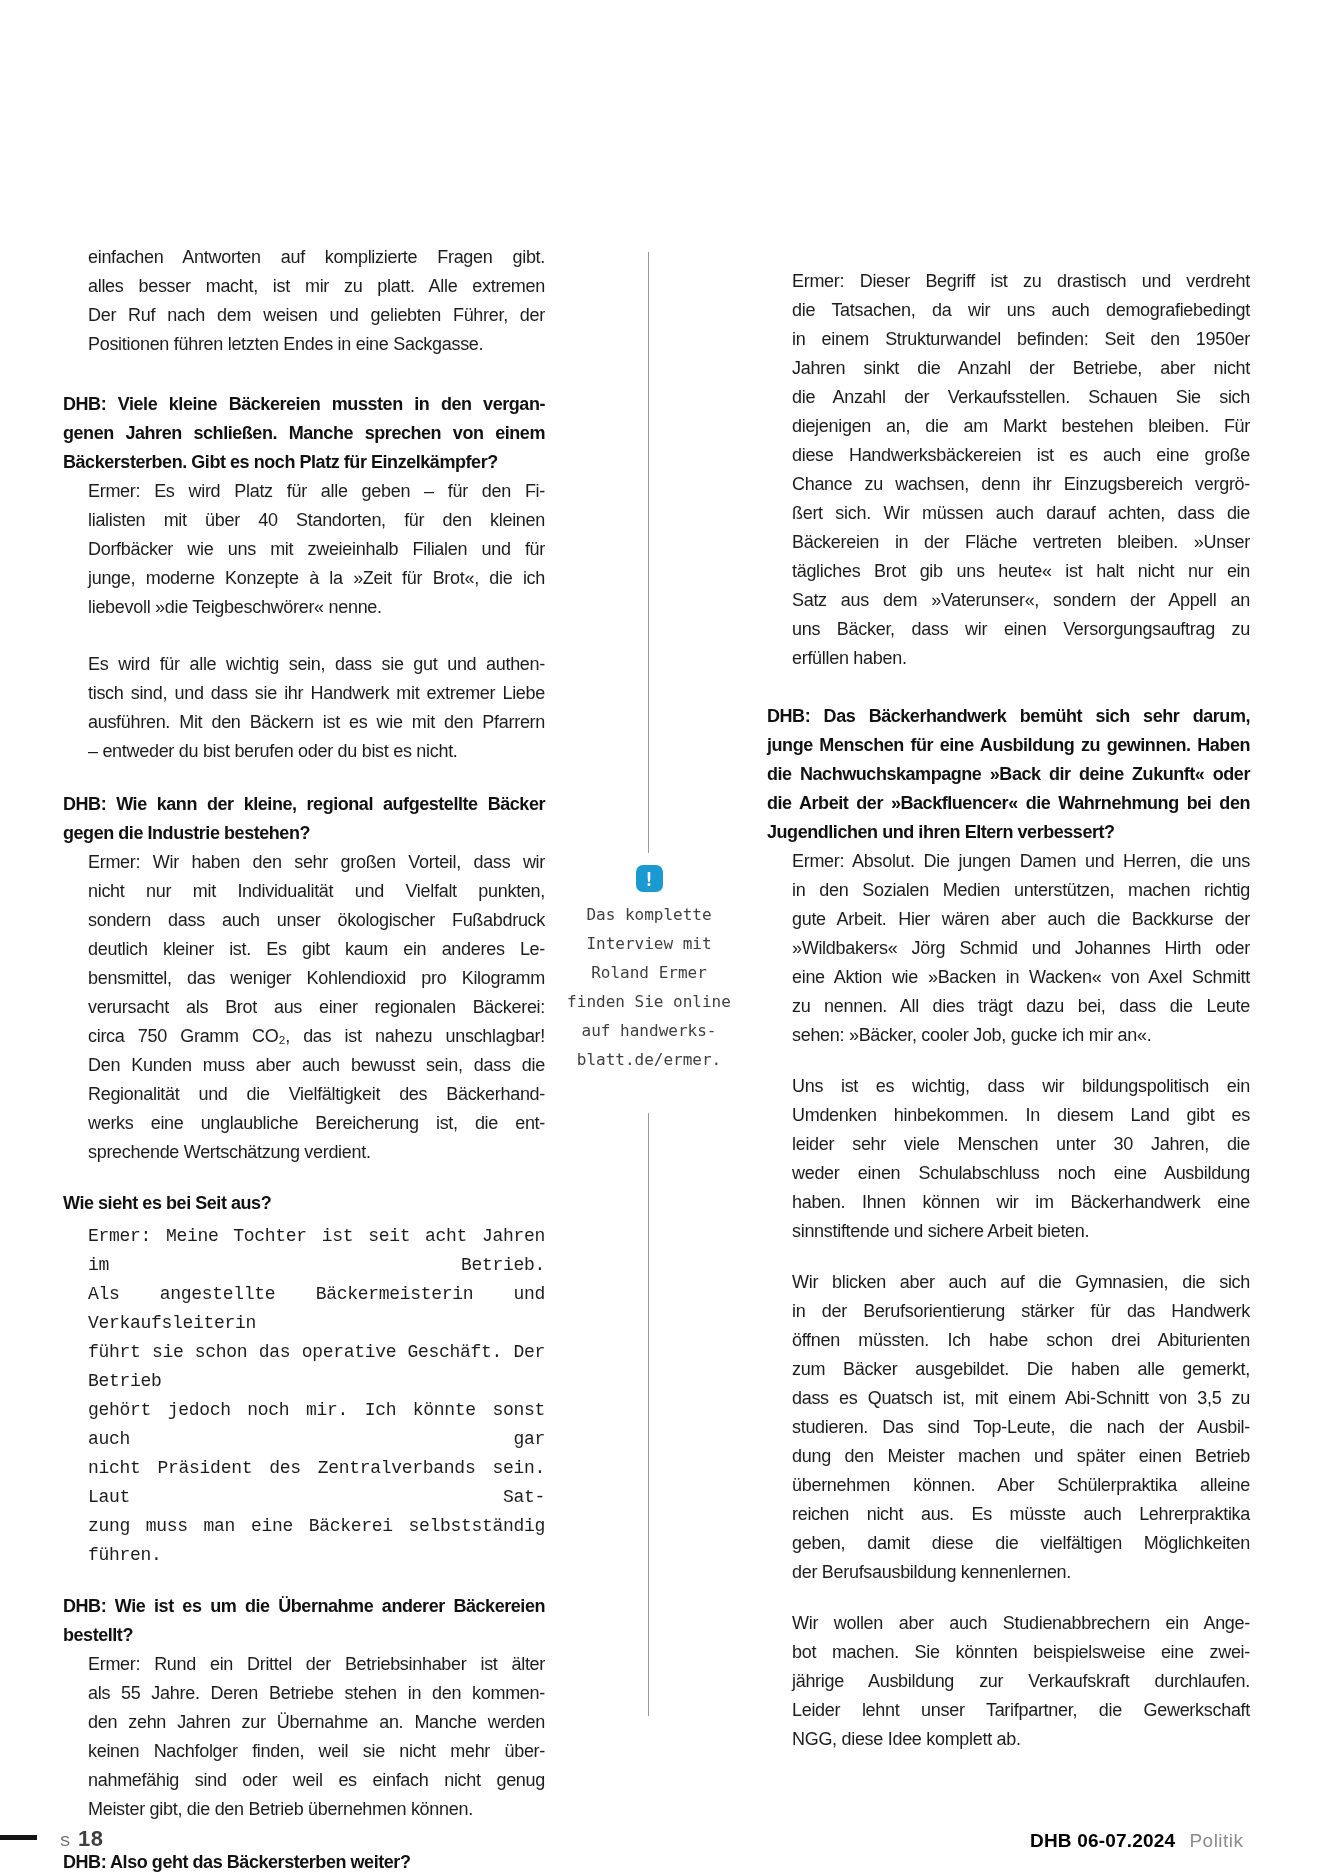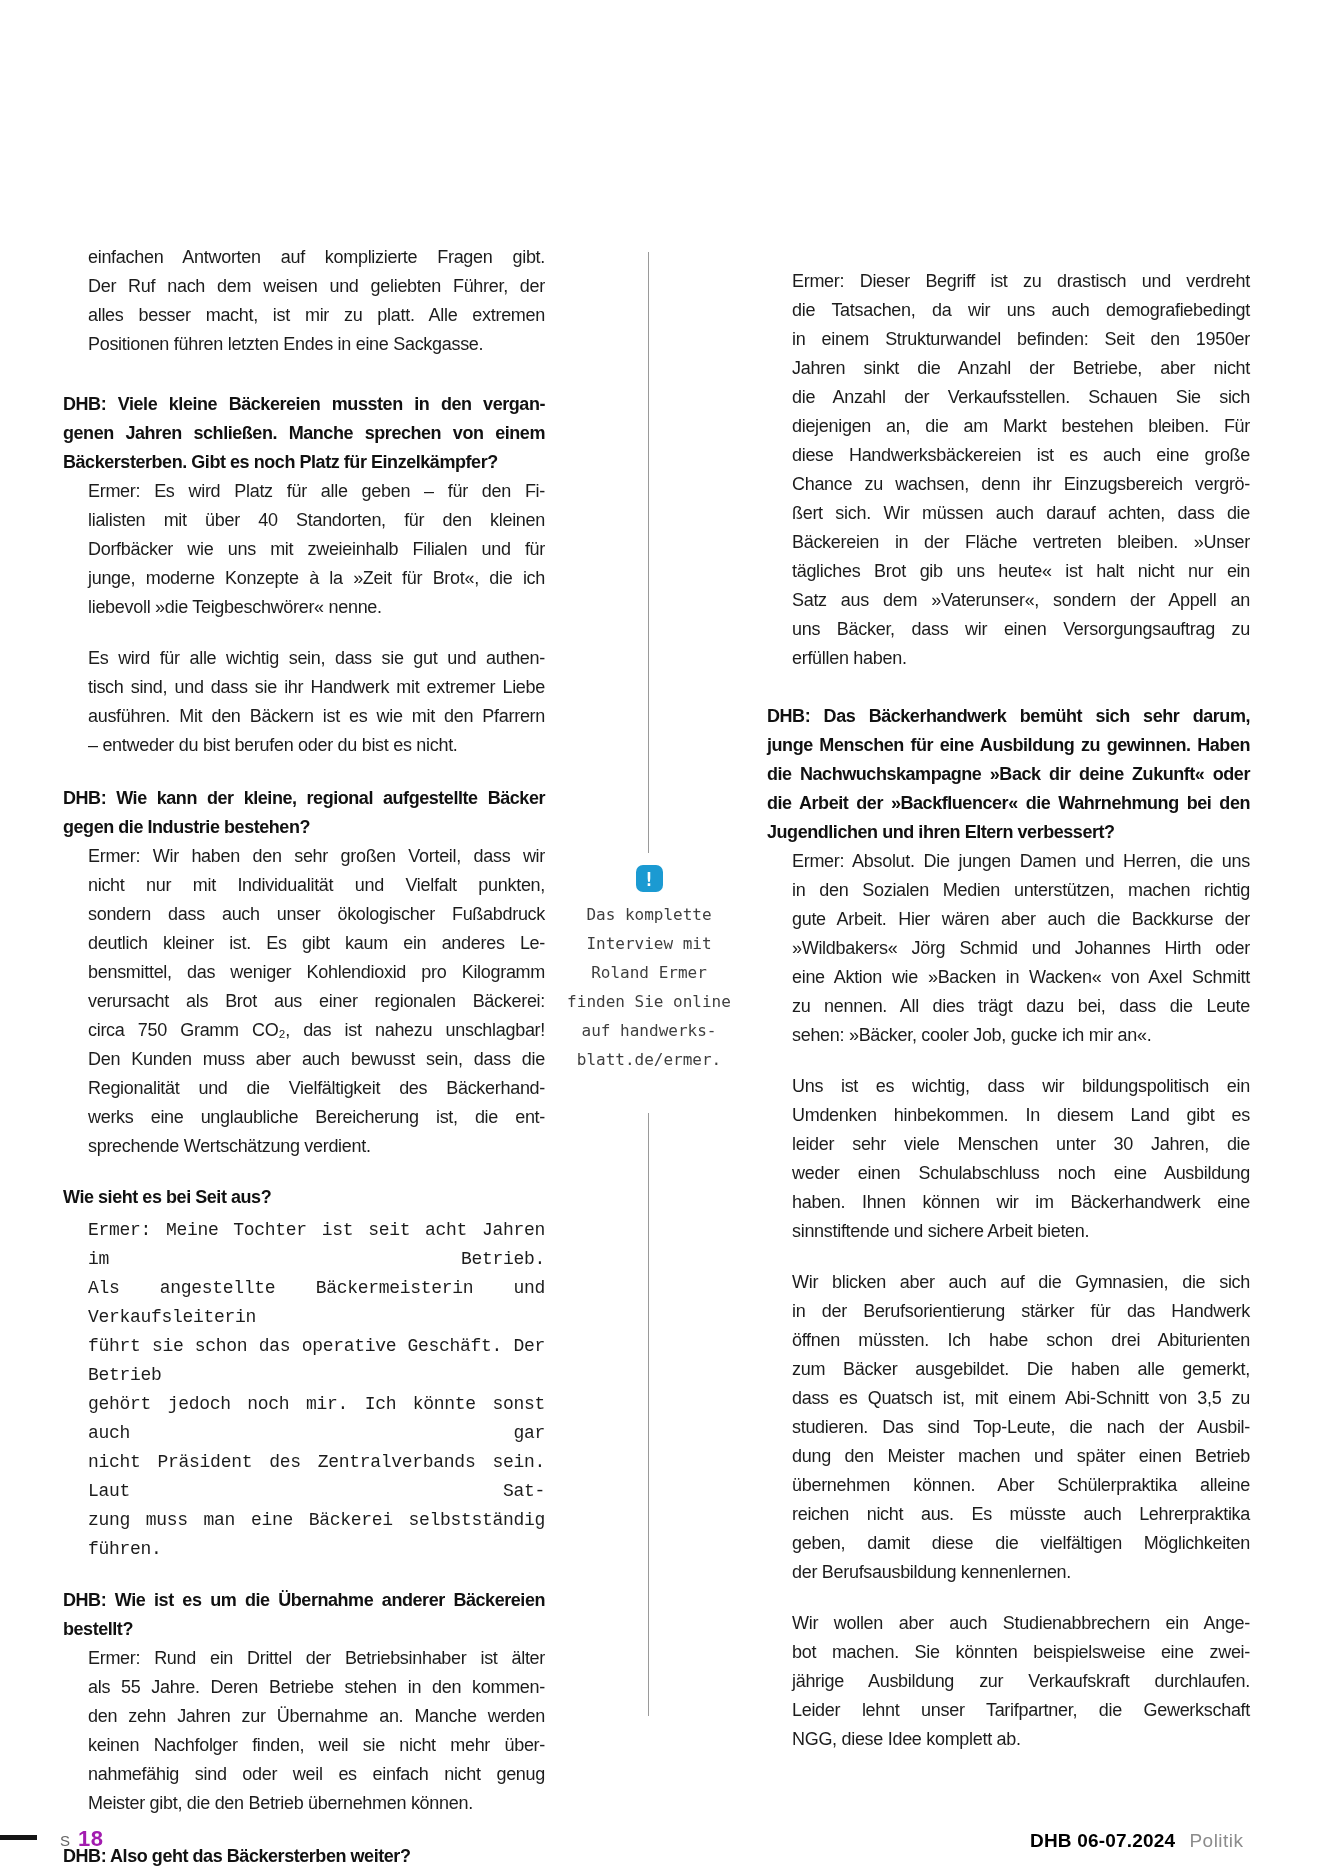--- a/index.html
+++ b/index.html
@@ -28,50 +28,50 @@
     color:#ffffff;font-weight:bold;font-size:19px;line-height:26px;text-align:center;
     font-family:"DejaVu Sans Mono",monospace;
   }
   .callout-text{
     font-family:"DejaVu Sans Mono",monospace;font-size:16px;line-height:29px;
     color:#3f3f3f;letter-spacing:0px;
   }
   .footer-rule{position:absolute;left:0;top:1835px;width:37px;height:5px;background:#141414;}
   .footer-page{position:absolute;left:60px;top:1826px;display:flex;align-items:baseline;}
   .footer-page .s{font-size:15px;color:#666;letter-spacing:1px;}
-  .footer-page .num{font-size:22px;font-weight:bold;color:#a21caf;margin-left:7px;letter-spacing:0.5px;}
+  .footer-page .num{font-size:22px;font-weight:bold;color:#404040;margin-left:7px;letter-spacing:0.5px;}
   .footer-right{position:absolute;left:1030px;top:1830px;display:flex;align-items:baseline;}
   .footer-right .issue{font-size:19px;font-weight:bold;color:#000000;letter-spacing:0.2px;}
   .footer-right .section{font-size:19px;color:#8c8c8c;margin-left:14px;letter-spacing:0.5px;}
 </style>
 </head>
 <body>
 
 <div class="page">
 
   <div class="column col-left">
       <div class="block body" style="margin-top: 0px;">
         <div class="line">einfachen Antworten auf komplizierte Fragen gibt.</div>
+        <div class="line">alles besser macht, ist mir zu platt. Alle extremen</div>
         <div class="line">Der Ruf nach dem weisen und geliebten Führer, der</div>
-        <div class="line">alles besser macht, ist mir zu platt. Alle extremen</div>
         <div class="line last">Positionen führen letzten Endes in eine Sackgasse.</div>
       </div>
       <div class="block question" style="margin-top: 31px;">
         <div class="line">DHB: Viele kleine Bäckereien mussten in den vergan-</div>
         <div class="line">genen Jahren schließen. Manche sprechen von einem</div>
         <div class="line last">Bäckersterben. Gibt es noch Platz für Einzelkämpfer?</div>
       </div>
       <div class="block body" style="margin-top: 0px;">
         <div class="line">Ermer: Es wird Platz für alle geben – für den Fi-</div>
         <div class="line">lialisten mit über 40 Standorten, für den kleinen</div>
         <div class="line">Dorfbäcker wie uns mit zweieinhalb Filialen und für</div>
         <div class="line">junge, moderne Konzepte à la »Zeit für Brot«, die ich</div>
         <div class="line last">liebevoll »die Teigbeschwörer« nenne.</div>
       </div>
-      <div class="block body" style="margin-top: 22px;">
+      <div class="block body" style="margin-top: 28px;">
         <div class="line">Es wird für alle wichtig sein, dass sie gut und authen-</div>
         <div class="line">tisch sind, und dass sie ihr Handwerk mit extremer Liebe</div>
         <div class="line">ausführen. Mit den Bäckern ist es wie mit den Pfarrern</div>
         <div class="line last">– entweder du bist berufen oder du bist es nicht.</div>
       </div>
       <div class="block question" style="margin-top: 24px;">
         <div class="line">DHB: Wie kann der kleine, regional aufgestellte Bäcker</div>
         <div class="line last">gegen die Industrie bestehen?</div>
       </div>
       <div class="block body" style="margin-top: 0px;">

